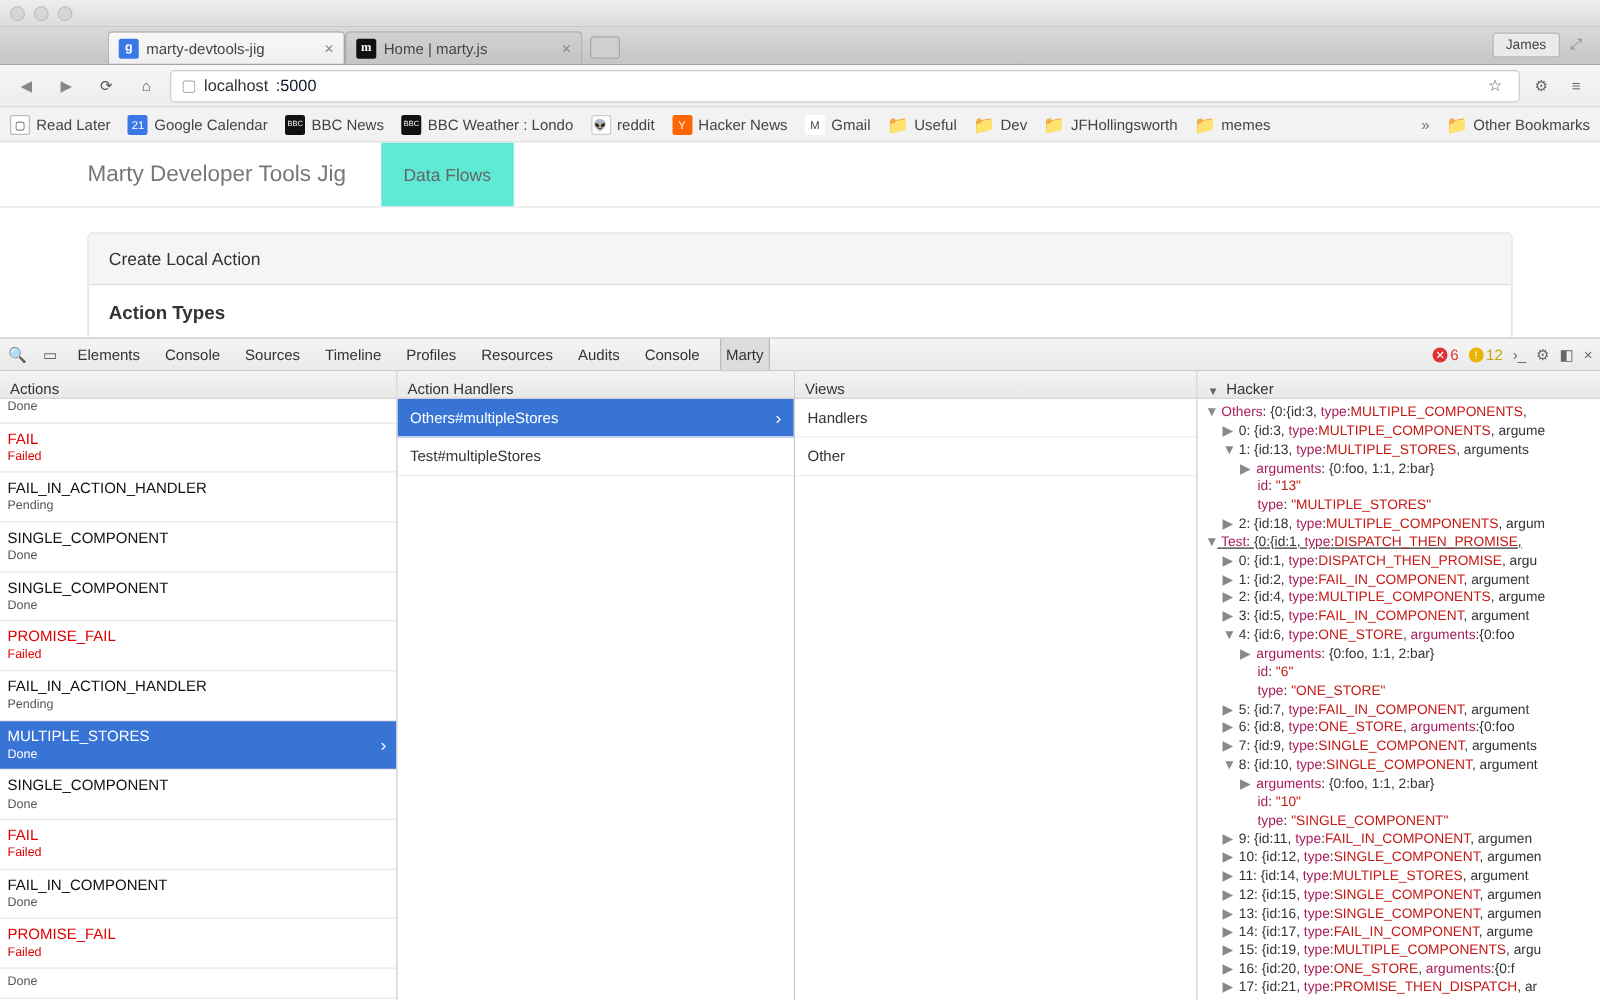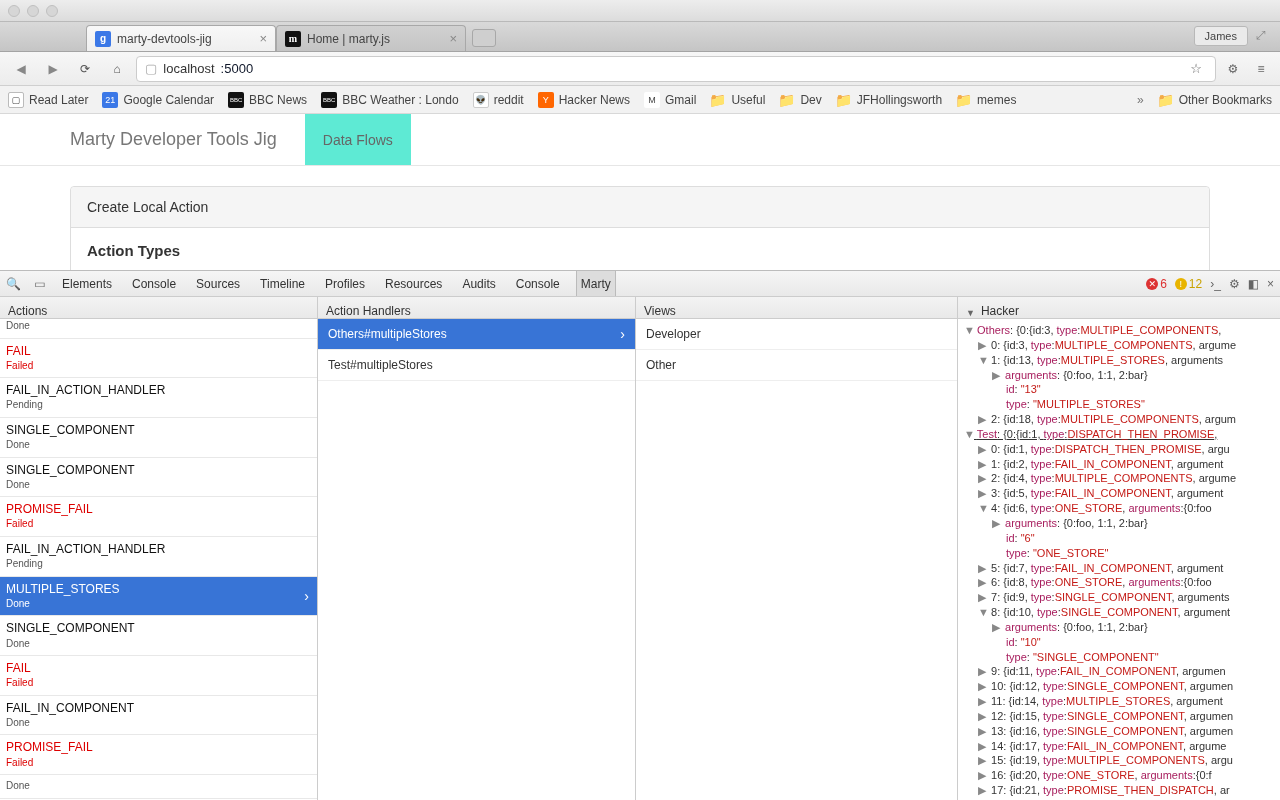--- a/index.html
+++ b/index.html
@@ -302,21 +302,21 @@
           <div class="hnd-item selected">Others#multipleStores<span class="chev">›</span></div>
           <div class="hnd-item">Test#multipleStores</div>
         </div>
     </div>
 
     <div class="col col-views">
       <div class="col-h">
           <span>Views</span>
         </div>
       <div class="col-list" id="views-list">
-          <div class="view-item">Developer</div>
+          <div class="view-item">Handlers</div>
           <div class="view-item">Other</div>
         </div>
     </div>
 
     <div class="col col-stores">
       <div class="col-h">
           <span class="tri">▼</span>
           <span>Hacker</span>
         </div>
       <div class="tree" id="stores-tree">

